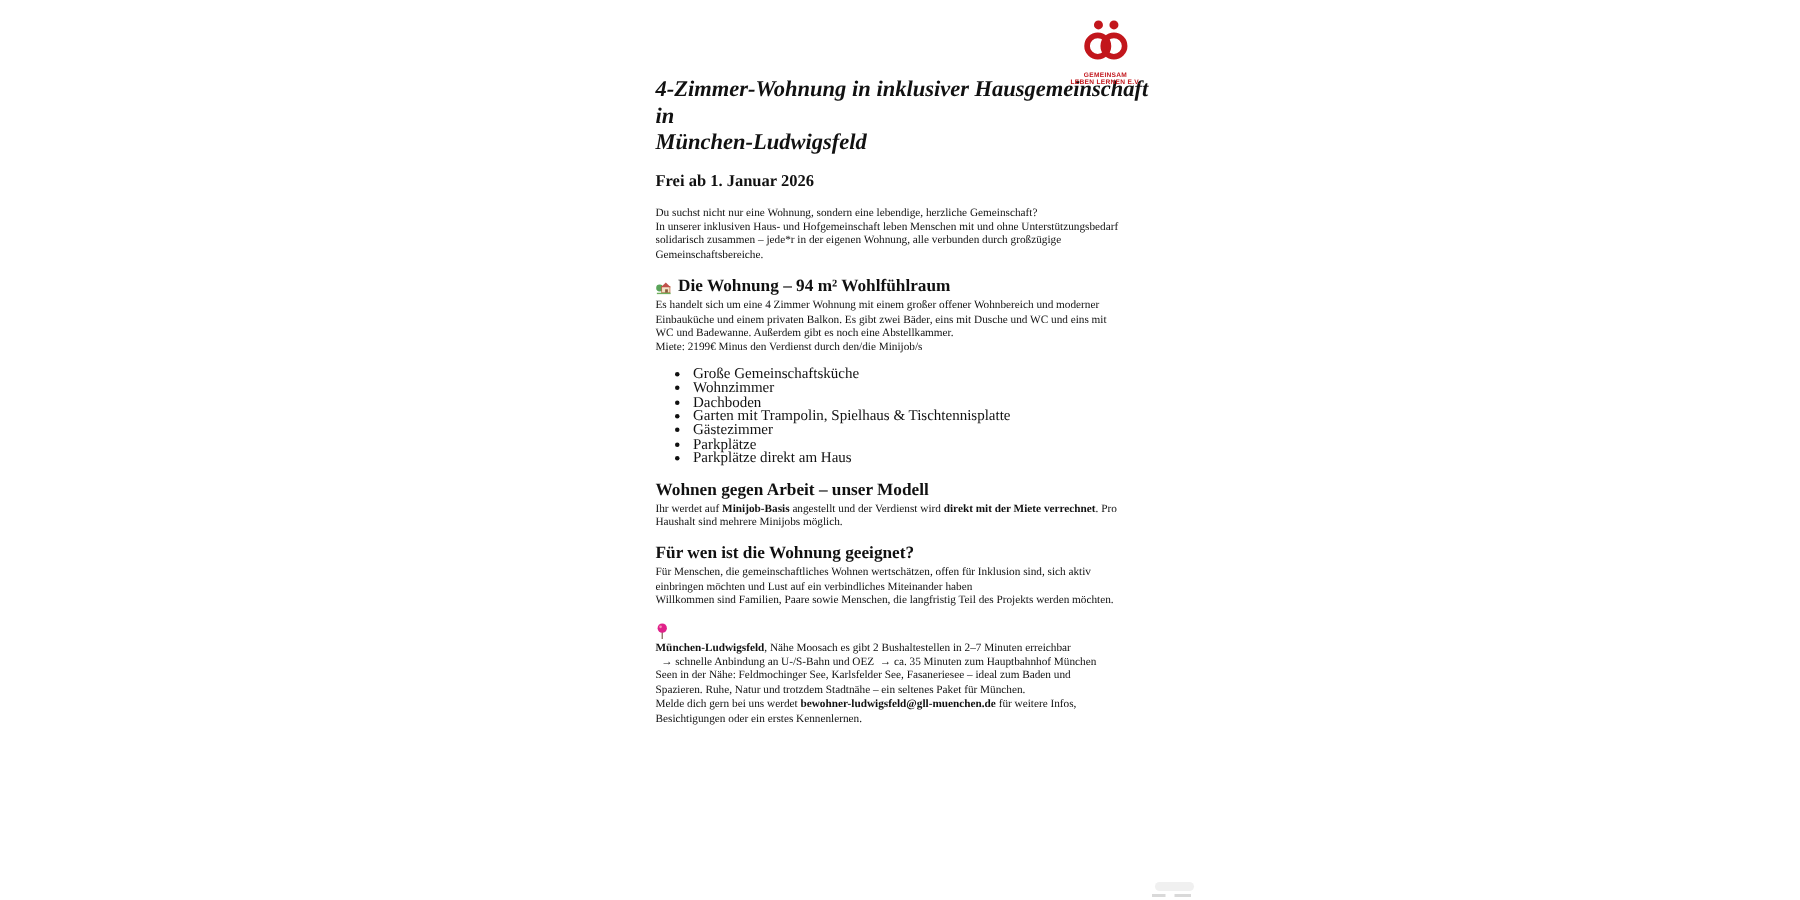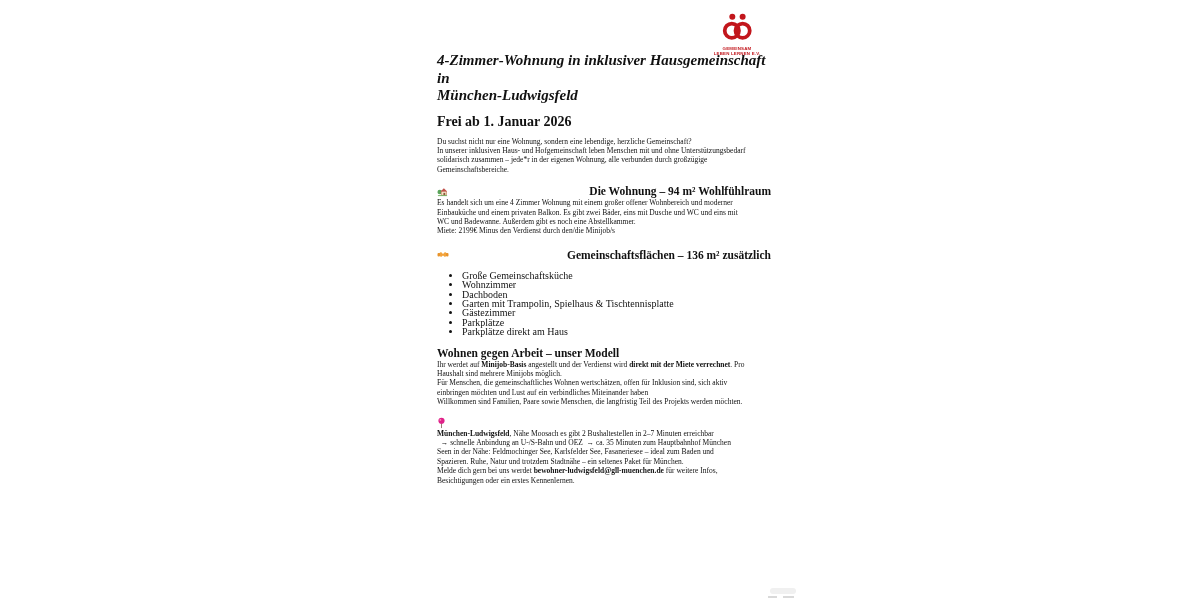--- a/index.html
+++ b/index.html
@@ -37,37 +37,36 @@
     margin: 0; padding: 0;
     margin-top: 52px;
     font-size: 15px;
     line-height: 17.5px;
     font-weight: bold;
     white-space: pre-wrap;
     font-style: italic;
   }
   .subtitle {
     margin-top: 10px;
-    font-size: 14px;
+    font-size: 11px;
     line-height: 13px;
     font-weight: bold;
   }
   p.body {
     margin: 0; padding: 0;
     font-size: 7.5px;
     line-height: 9.4px;
     white-space: pre-wrap;
   }
   .mt8 { margin-top: 8px; }
   .h2 {
     margin-top: 10px;
     display: flex; align-items: center; gap: 4px;
     font-size: 11.5px; line-height: 14px;
     font-weight: bold;
-    justify-content: space-between;
   }
   .h2.mt12 { margin-top: 12px; }
   .h2.mt9 { margin-top: 9px; }
   .h2.mt11 { margin-top: 11px; }
   .h2 .ico { display: inline-flex; align-items: center; }
   ul.amenities {
     margin: 9px 0 0 0;
     padding-left: 25px;
     font-size: 10px;
     line-height: 9.4px;
@@ -131,46 +130,39 @@
         <rect x="2" y="20" width="20" height="2" fill="#6fae5d"></rect>
       </svg>
     </span>
     <span>Die Wohnung – 94 m² Wohlfühlraum</span>
   </div>
   <p class="body mt8">Es handelt sich um eine 4 Zimmer Wohnung mit einem großer offener Wohnbereich und moderner
 Einbauküche und einem privaten Balkon. Es gibt zwei Bäder, eins mit Dusche und WC und eins mit
 WC und Badewanne. Außerdem gibt es noch eine Abstellkammer.
 Miete: 2199€ Minus den Verdienst durch den/die Minijob/s</p>
 
-  <div class="h2 mt12">
-    <span class="ico">
-      <svg width="12" height="10" viewBox="0 0 24 20">
-        <path d="M2 8 L8 4 L12 8 L16 4 L22 8 L16 14 L12 11 L8 14 Z" fill="#f2a33c"></path>
-        <rect x="1" y="6" width="5" height="7" rx="2" fill="#e8932a"></rect>
-        <rect x="18" y="6" width="5" height="7" rx="2" fill="#e8932a"></rect>
-      </svg>
-    </span>
-    <span>Gemeinschaftsflächen – 136 m² zusätzlich</span>
-  </div>
   <ul class="amenities">
     <li>Große Gemeinschaftsküche</li>
     <li>Wohnzimmer</li>
     <li>Dachboden</li>
     <li>Garten mit Trampolin, Spielhaus &amp; Tischtennisplatte</li>
     <li>Gästezimmer</li>
     <li>Parkplätze</li>
     <li>Parkplätze direkt am Haus</li>
   </ul>
 
   <div class="h2 mt9">
     <span>Wohnen gegen Arbeit – unser Modell</span>
   </div>
   <p class="body mt8"><span>Ihr werdet auf </span><b>Minijob-Basis</b><span> angestellt und der Verdienst wird </span><b>direkt mit der Miete verrechnet</b><span>. Pro
 Haushalt sind mehrere Minijobs möglich.</span></p>
 
+  <div class="h2">
+    <span>Für wen ist die Wohnung geeignet?</span>
+  </div>
   <p class="body mt8">Für Menschen, die gemeinschaftliches Wohnen wertschätzen, offen für Inklusion sind, sich aktiv
 einbringen möchten und Lust auf ein verbindliches Miteinander haben
 Willkommen sind Familien, Paare sowie Menschen, die langfristig Teil des Projekts werden möchten.</p>
 
   <div class="h2">
     <span class="ico">
       <svg width="9" height="12" viewBox="0 0 16 20">
         <line x1="8" y1="10" x2="8" y2="19" stroke="#8d6e63" stroke-width="1.6"></line>
         <circle cx="8" cy="6" r="5.5" fill="#e0218a"></circle>
         <circle cx="6" cy="4.5" r="1.6" fill="#f48fb1"></circle>

